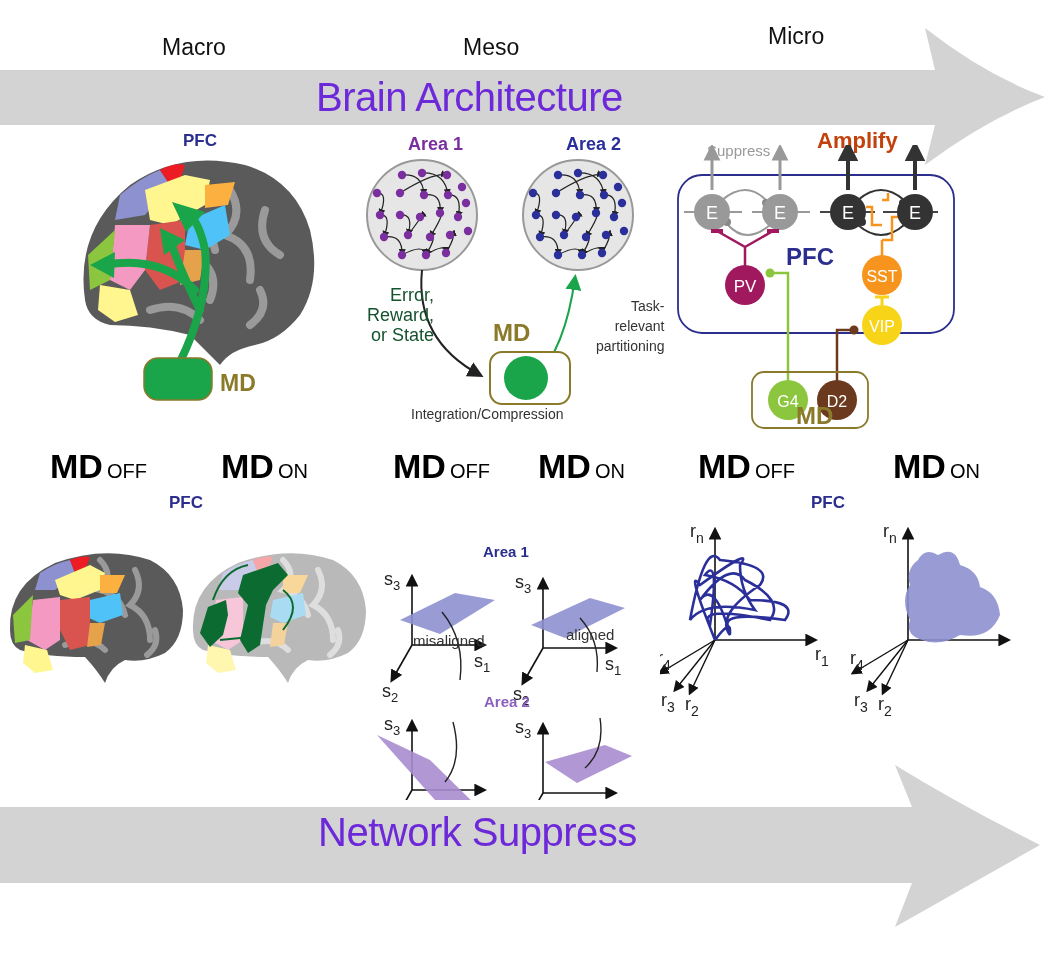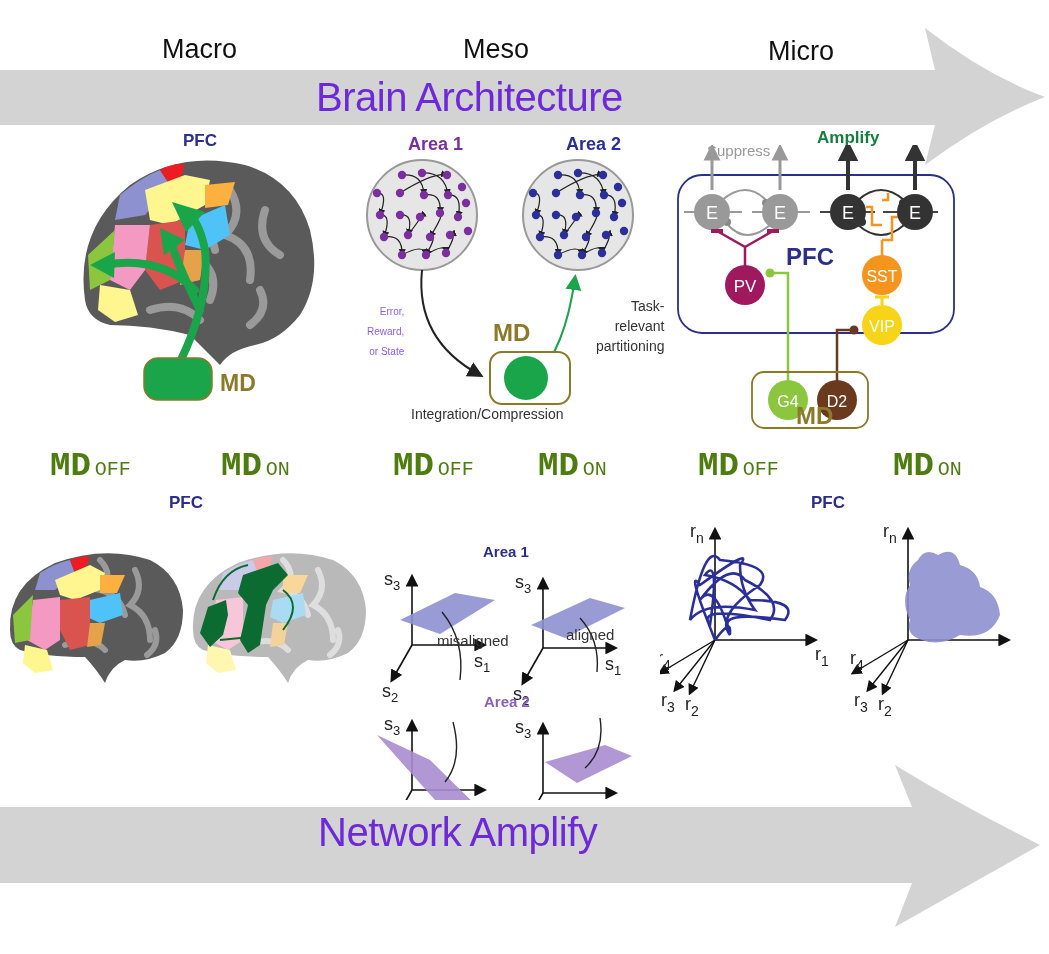--- a/index.html
+++ b/index.html
@@ -1,35 +1,35 @@
 <!DOCTYPE html>
 <html><head>
 <meta charset="utf-8">
 <style>
   html,body{margin:0;padding:0;background:#fff;}
   body{width:1049px;height:954px;position:relative;overflow:hidden;font-family:"Liberation Sans",sans-serif;}
   .abs{position:absolute;}
   .lbl{position:absolute;white-space:nowrap;}
-  .scale{font-size:27px;color:#111;}
+  .scale{font-size:23px;color:#111;}
   .banner{font-size:40px;color:#6d28d9;letter-spacing:-0.5px;}
-  .md-head{font-size:34px;font-weight:bold;color:#4d7c0f;font-family:Liberation Mono, monospace;}
+  .md-head{font-size:34px;font-weight:bold;color:#000000;}
   .md-head .st{font-size:20px;font-weight:normal;margin-left:4px;}
   .pfc{font-weight:bold;color:#2b2e8c;font-size:17px;text-align:right;}
   .gold{color:#8a7a2a;font-weight:bold;}
   svg text{font-family:"Liberation Sans",sans-serif;}
 </style>
 </head>
 <body>
 
 <svg class="abs" style="left:0;top:0" width="1049" height="180">
   <path d="M0,70 L935,70 L925,28 Q985,75 1045,97 Q985,120 925,165 L935,125 L0,125 Z" fill="#d3d3d3"></path>
 </svg>
 <div class="lbl scale" style="left:162px;top:34px;">Macro</div>
 <div class="lbl scale" style="left:463px;top:34px;">Meso</div>
-<div class="lbl scale" style="left:768px;top:36px;">Micro</div>
+<div class="lbl scale" style="left:768px;top:23px;">Micro</div>
 <div class="lbl banner" style="left:316px;top:75px;">Brain Architecture</div>
 
 <div class="lbl pfc" style="left:183px;top:131px;">PFC</div>
 <svg class="abs" style="left:60px;top:140px" width="260" height="280">
   <g>
     <path d="M25,160 Q15,90 70,45 Q120,10 185,25 Q235,40 250,90 Q262,140 240,175 Q220,200 195,205 Q170,210 160,225 Q150,215 130,195 Q90,185 50,185 Q28,180 25,160 Z" fill="#5a5a5a"></path>
     <path d="M120,40 q20,20 5,40 q25,5 30,30 M170,50 q15,25 -5,45 q30,10 25,45 M205,70 q-10,30 15,45 M140,120 q20,15 10,40 M90,170 q30,-10 50,10 M200,150 q10,20 -10,35" stroke="#9a9a9a" stroke-width="8" fill="none" stroke-linecap="round"></path>
   </g>
   <g>
     <path d="M60,55 Q80,38 100,30 L110,45 L85,75 L55,80 Z" fill="#8e91cf"></path>
@@ -153,35 +153,35 @@
       <circle cx="264" cy="81" r="4.2" fill="#2a2f9a"></circle>
       <circle cx="198" cy="105" r="4.2" fill="#2a2f9a"></circle>
       <circle cx="222" cy="105" r="4.2" fill="#2a2f9a"></circle>
       <circle cx="242" cy="103" r="4.2" fill="#2a2f9a"></circle>
     </g>
   <path d="M62,120 Q55,190 120,225" stroke="#222" stroke-width="2" fill="none" marker-end="url(#ahb)"></path>
   <path d="M175,228 Q205,200 215,128" stroke="#1aa54a" stroke-width="2" fill="none" marker-end="url(#ahg)"></path>
   <rect x="130" y="202" width="80" height="52" rx="12" fill="#fff" stroke="#8a7a2a" stroke-width="2"></rect>
   <circle cx="166" cy="228" r="22" fill="#1aa54a"></circle>
 </svg>
-<div class="lbl" style="left:367px;top:302px;font-size:10px;line-height:20px;text-align:right;color:#8b5cf6;">
+<div class="lbl" style="left:367px;top:285px;font-size:18px;line-height:20px;text-align:right;color:#14532d;">
   <div style="text-align:right">Error,</div>
   <div>Reward,</div>
   <div>or State</div>
 </div>
 <div class="lbl" style="left:596px;top:296px;font-size:14px;line-height:20px;text-align:right;color:#333;">
   <div>Task-</div>
   <div>relevant</div>
   <div>partitioning</div>
 </div>
 <div class="lbl gold" style="left:493px;top:319px;font-size:24px;">MD</div>
 <div class="lbl" style="left:411px;top:406px;font-size:14px;color:#333;">Integration/Compression</div>
 
 <div class="lbl" style="left:707px;top:130px;font-size:15px;color:#999;margin-top:12px;">Suppress</div>
-<div class="lbl" style="left:817px;top:128px;font-size:17px;font-weight:bold;color:#15803d;">Amplify</div>
+<div class="lbl" style="left:817px;top:128px;font-size:22px;font-weight:bold;color:#c2410c;">Amplify</div>
 <svg class="abs" style="left:670px;top:145px" width="300" height="290">
   <rect x="8" y="30" width="276" height="158" rx="24" fill="#fff" stroke="#2b2e8c" stroke-width="1.8"></rect>
 
   <g stroke="#999" stroke-width="3" fill="#999">
     <line x1="42" y1="45" x2="42" y2="12"></line>
       <polygon points="36,14 42,2 48,14"></polygon>
     <line x1="110" y1="45" x2="110" y2="12"></line>
       <polygon points="104,14 110,2 116,14"></polygon>
   </g>
   <g stroke="#333" stroke-width="4" fill="#333">
@@ -361,21 +361,21 @@
     <polygon points="22,235 75,260 132,316 80,300" fill="#a98ccf" opacity="0.9"></polygon>
     <polygon points="176,125 235,98 270,108 210,138" fill="#8e91cf" opacity="0.9"></polygon>
     <polygon points="190,262 250,245 277,256 222,283" fill="#a98ccf" opacity="0.9"></polygon>
     <path d="M87,112 Q110,140 105,180" stroke="#222" stroke-width="1.4" fill="none"></path>
     <path d="M98,222 Q108,260 90,282" stroke="#222" stroke-width="1.4" fill="none"></path>
     <path d="M225,118 Q245,140 242,172" stroke="#222" stroke-width="1.4" fill="none"></path>
     <path d="M245,218 Q250,250 230,268" stroke="#222" stroke-width="1.4" fill="none"></path>
   </svg>
 <div class="lbl" style="left:483px;top:543px;font-size:15px;font-weight:bold;color:#2b2e8c;">Area 1</div>
 <div class="lbl" style="left:484px;top:693px;font-size:15px;font-weight:bold;color:#8a5fc0;">Area 2</div>
-<div class="lbl" style="left:413px;top:632px;font-size:15px;color:#333;margin-left:24px;">misaligned</div>
+<div class="lbl" style="left:413px;top:632px;font-size:15px;color:#333;">misaligned</div>
 <div class="lbl" style="left:566px;top:626px;font-size:15px;color:#333;">aligned</div>
 
 <div class="lbl pfc" style="left:811px;top:493px;">PFC</div>
 <svg class="abs" id="micro-func" style="left:660px;top:525px" width="389" height="220">
     <defs>
       <marker id="ax2" markerWidth="8" markerHeight="8" refX="6" refY="4" orient="auto">
         <path d="M0,0 L8,4 L0,8 Z" fill="#111"></path>
       </marker>
     </defs>
     <g>
@@ -401,13 +401,13 @@
       <text x="194" y="181" font-size="18" fill="#222">r<tspan dy="6" font-size="14">3</tspan></text>
       <text x="218" y="185" font-size="18" fill="#222">r<tspan dy="6" font-size="14">2</tspan></text>
     </g>
     <path d="M55,115 Q25,40 40,60 Q95,20 80,40 Q80,65 95,85 Q45,75 30,95 Q45,15 60,35 Q115,40 100,60 Q55,90 70,110 Q55,55 40,75 Q70,35 85,55 Q125,75 110,95 Q35,80 50,100 Q60,30 45,50 Q75,55 90,75 Q140,75 125,95 Q55,85 70,105 Q70,95 55,115" stroke="#2a2f9a" stroke-width="2.6" fill="none"></path>
     <path d="M258,35 Q265,22 278,30 Q295,20 300,40 Q318,45 320,62 Q338,68 340,90 Q330,115 300,110 Q280,122 262,115 Q245,110 250,95 Q240,75 250,60 Q245,45 258,35 Z" fill="#8e91cf" opacity="0.9"></path>
   </svg>
 
 <svg class="abs" style="left:0;top:750px" width="1049" height="204">
   <path d="M0,57 L912,57 L895,15 Q960,55 1040,95 Q960,140 895,177 L912,133 L0,133 Z" fill="#d3d3d3"></path>
 </svg>
-<div class="lbl banner" style="left:318px;top:810px;">Network Amplify</div>
+<div class="lbl banner" style="left:318px;top:810px;">Network Suppress</div>
 
 </body></html>

